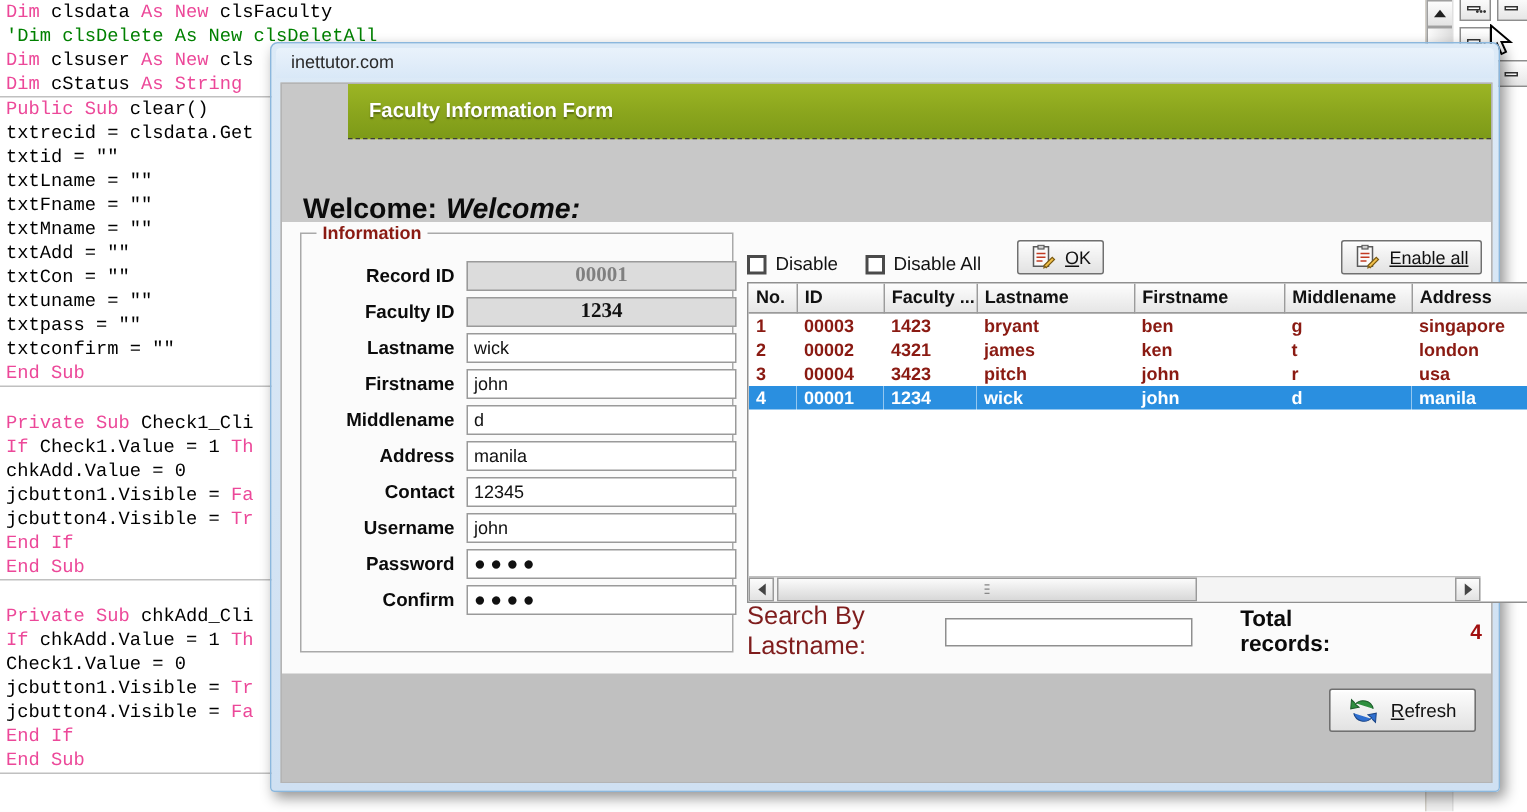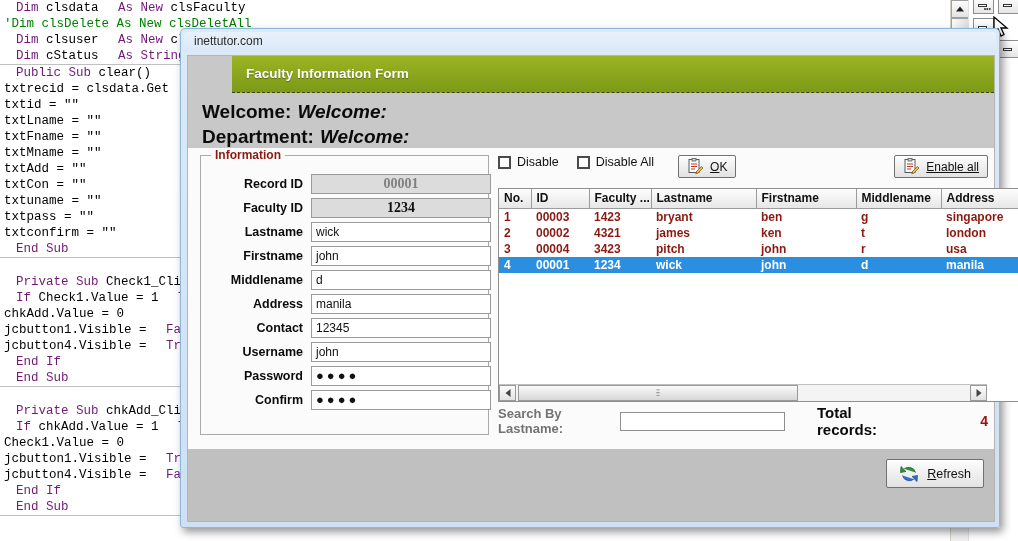--- a/index.html
+++ b/index.html
@@ -18,21 +18,21 @@
     width: 968px; height: 541px;
     background: #ffffff;
     font-family: "Liberation Mono", "DejaVu Sans Mono", monospace;
     font-size: 12.5px;
     line-height: 16px;
     color: #000000;
     white-space: pre;
     overflow: hidden;
   }
   .code-line { height: 16px; padding-left: 4px; }
-  .kw { color: #701a75; margin-left: 12px; }
+  .kw { color: #ec4899; }
   .cm { color: #008000; }
   .sep { border-top: 1px solid #c0c0c0; height: 1px; margin: 0; }
   .blank { height: 16px; }
 
   
   .vscroll {
     position: absolute; right: 50px; top: 0;
     width: 18px; height: 541px;
     background: #f0f0f0;
     border-left: 1px solid #d4d0c8;
@@ -120,21 +120,21 @@
     text-shadow: 0 1px 1px rgba(0,0,0,0.35);
     margin-left: 44px;
   }
 
   
   .welcome-block {
     background: #c8c8c8;
     border-bottom: 1px dashed #3c3c3c;
     padding: 6px 0 8px 14px;
   }
-  .welcome-row { font-size: 19px; font-weight: bold; color: #0b0b0b; line-height: 25px; }
+  .welcome-row { font-size: 19px; font-weight: bold; color: #0b0b0b; line-height: 25px; margin-top: 28px; }
   .welcome-row .val { font-style: italic; padding-left: 6px; }
 
   
   .content {
     position: absolute; left: 0; top: 92px;
     width: 806px; height: 345px;
     background: #fbfbfb;
     border-bottom: 1px dashed #3c3c3c;
   }
 
@@ -181,21 +181,21 @@
     font-weight: bold;
     font-family: "Liberation Serif", serif;
     font-size: 14px;
   }
   .field-input.readonly.dim { color: #808080; }
   .field-input.pwd { letter-spacing: 3px; font-size: 13px; }
 
   
   .right-panel { position: absolute; left: 310px; top: 7px; width: 490px; }
 
-  .ctl-row { display: flex; align-items: flex-start; height: 28px; }
+  .ctl-row { display: flex; align-items: flex-end; height: 28px; }
   .chk-wrap { display: flex; align-items: center; margin-right: 18px; cursor: default; }
   .chk-box {
     width: 13px; height: 13px;
     border: 2px solid #4a4a4a;
     background: #ffffff;
     margin-right: 6px;
   }
   .chk-lbl { font-size: 12.5px; color: #111; }
 
   .btn {
@@ -280,21 +280,21 @@
     content: "\2630"; position: absolute; left: 50%; top: 50%;
     transform: translate(-50%,-50%) scaleX(0.5);
     font-size: 9px; color: #888;
   }
 
   
   .search-row {
     display: flex; align-items: center;
     margin-top: 8px; height: 22px;
   }
-  .search-lbl { font-size: 13px; font-weight: bold; color: #737373; margin-right: 8px; }
+  .search-lbl { font-size: 17px; font-weight: normal; color: #7f1d1d; margin-right: 8px; }
   .search-input {
     width: 190px; height: 19px;
     border: 1px solid #8f8f8f; background: #ffffff;
     font-size: 12px; padding: 0 4px;
     font-family: "Liberation Sans", sans-serif;
   }
   .total-lbl { font-size: 15px; font-weight: bold; color: #0b0b0b; margin-left: 32px; }
   .total-val { font-size: 14px; font-weight: bold; color: #a01010; margin-left: 78px; }
 
   

